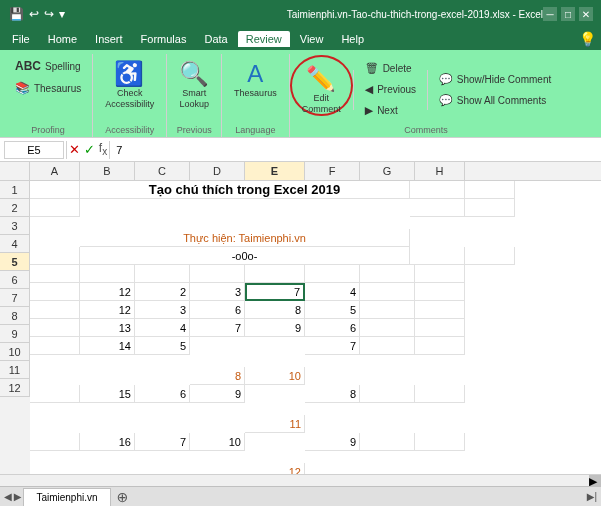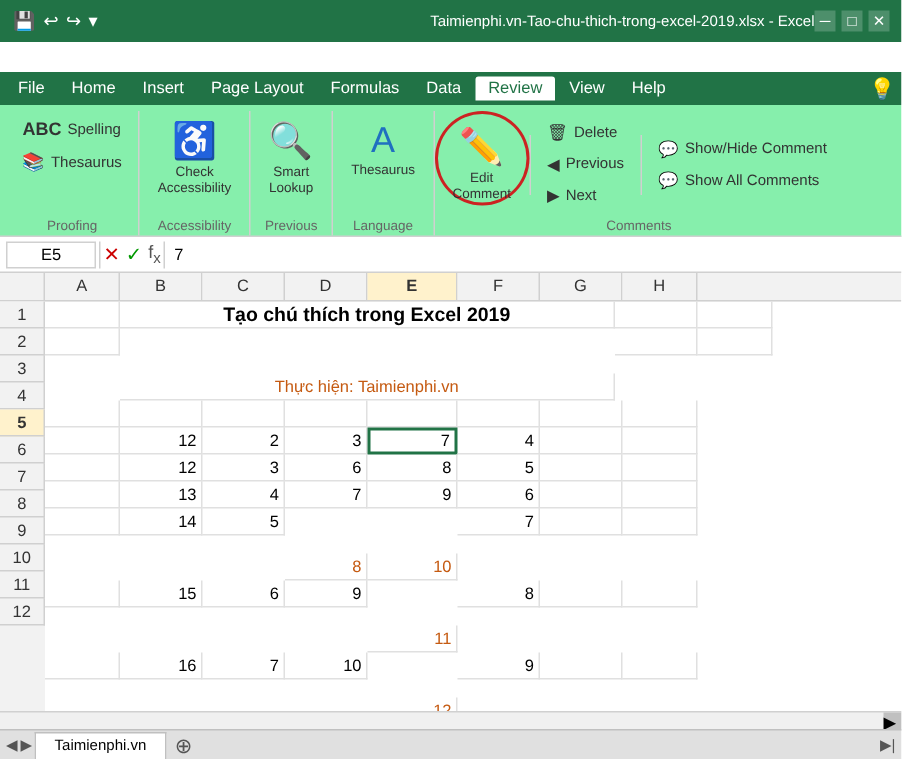--- a/index.html
+++ b/index.html
@@ -19,21 +19,20 @@
     .title-btn { width: 14px; height: 14px; background: #fff3; border: none; color: #fff; font-size: 10px; cursor: pointer; display: flex; align-items: center; justify-content: center; }
 
     
     .menu-bar {
       background: #217346;
       height: 22px;
       display: flex;
       align-items: center;
       padding: 0 4px;
       gap: 2px;
-      margin-top: 20px;
     }
     .menu-item {
       color: #fff;
       padding: 2px 8px;
       font-size: 11px;
       cursor: pointer;
       border-radius: 2px;
     }
     .menu-item.active { background: #fff; color: #217346; border-radius: 2px 2px 0 0; }
 
@@ -224,21 +223,20 @@
       <button class="title-btn">─</button>
       <button class="title-btn">□</button>
       <button class="title-btn">✕</button>
     </div>
   </div>
 
   <div class="menu-bar">
     <div class="menu-item">File</div>
     <div class="menu-item">Home</div>
     <div class="menu-item">Insert</div>
-    <div class="menu-item">Page Layout</div>
     <div class="menu-item">Formulas</div>
     <div class="menu-item">Data</div>
     <div class="menu-item active">Review</div>
     <div class="menu-item">View</div>
     <div class="menu-item">Help</div>
     <div style="margin-left:auto;color:#fff;font-size:14px;cursor:pointer;">💡</div>
   </div>
 
   <div class="ribbon">
 
@@ -388,20 +386,26 @@
           <div class="cell" style="width:50px;"></div>
         </div>
 
         <div class="cells-row">
           <div class="cell" style="width:50px;"></div>
           <div class="cell orange center" style="width:330px;">Thực hiện: Taimienphi.vn</div>
           <div class="cell" style="width:55px;"></div>
           <div class="cell" style="width:50px;"></div>
         </div>
 
+        <div class="cells-row">
+          <div class="cell" style="width:50px;"></div>
+          <div class="cell center" style="width:330px;">-o0o-</div>
+          <div class="cell" style="width:55px;"></div>
+          <div class="cell" style="width:50px;"></div>
+        </div>
 
         <div class="cells-row">
           <div class="cell" style="width:50px;"></div>
           <div class="cell" style="width:55px;"></div>
           <div class="cell" style="width:55px;"></div>
           <div class="cell" style="width:55px;"></div>
           <div class="cell" style="width:60px;"></div>
           <div class="cell" style="width:55px;"></div>
           <div class="cell" style="width:55px;"></div>
           <div class="cell" style="width:50px;"></div>

